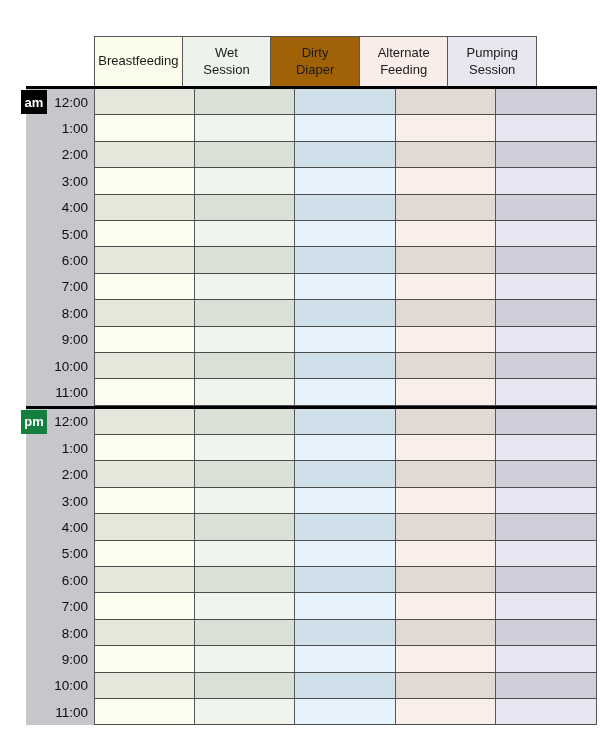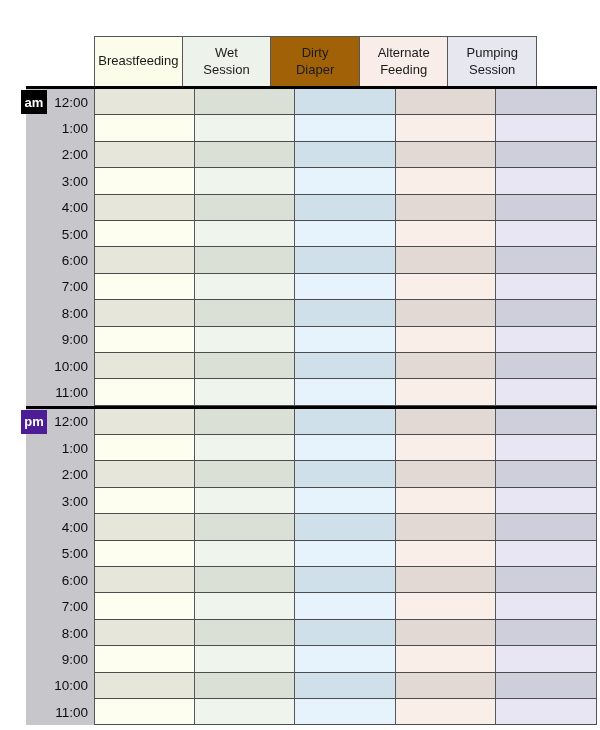--- a/index.html
+++ b/index.html
@@ -227,21 +227,21 @@
             <div class="cell" style="background: rgb(230, 243, 252);"></div>
             <div class="cell" style="background: rgb(250, 238, 233);"></div>
             <div class="cell" style="background: rgb(231, 230, 242);"></div>
           </div>
         </div>
         <div class="thick-divider"></div>
         <div>
           <div class="row">
             <div class="time-cell" style="background: rgb(199, 199, 203);">
               <span>12:00</span>
-              <div class="badge" style="background: #4c1d95; color: rgb(255, 255, 255); text-align: right;">pm</div>
+              <div class="badge" style="background: #15803d; color: rgb(255, 255, 255); text-align: right;">pm</div>
             </div>
             <div class="cell first" style="background: rgb(231, 230, 219);"></div>
             <div class="cell" style="background: rgb(219, 224, 215);"></div>
             <div class="cell" style="background: rgb(208, 224, 234);"></div>
             <div class="cell" style="background: rgb(226, 217, 212);"></div>
             <div class="cell" style="background: rgb(207, 207, 219);"></div>
           </div>
           <div class="row">
             <div class="time-cell" style="background: rgb(199, 199, 203);">
               <span>1:00</span>

